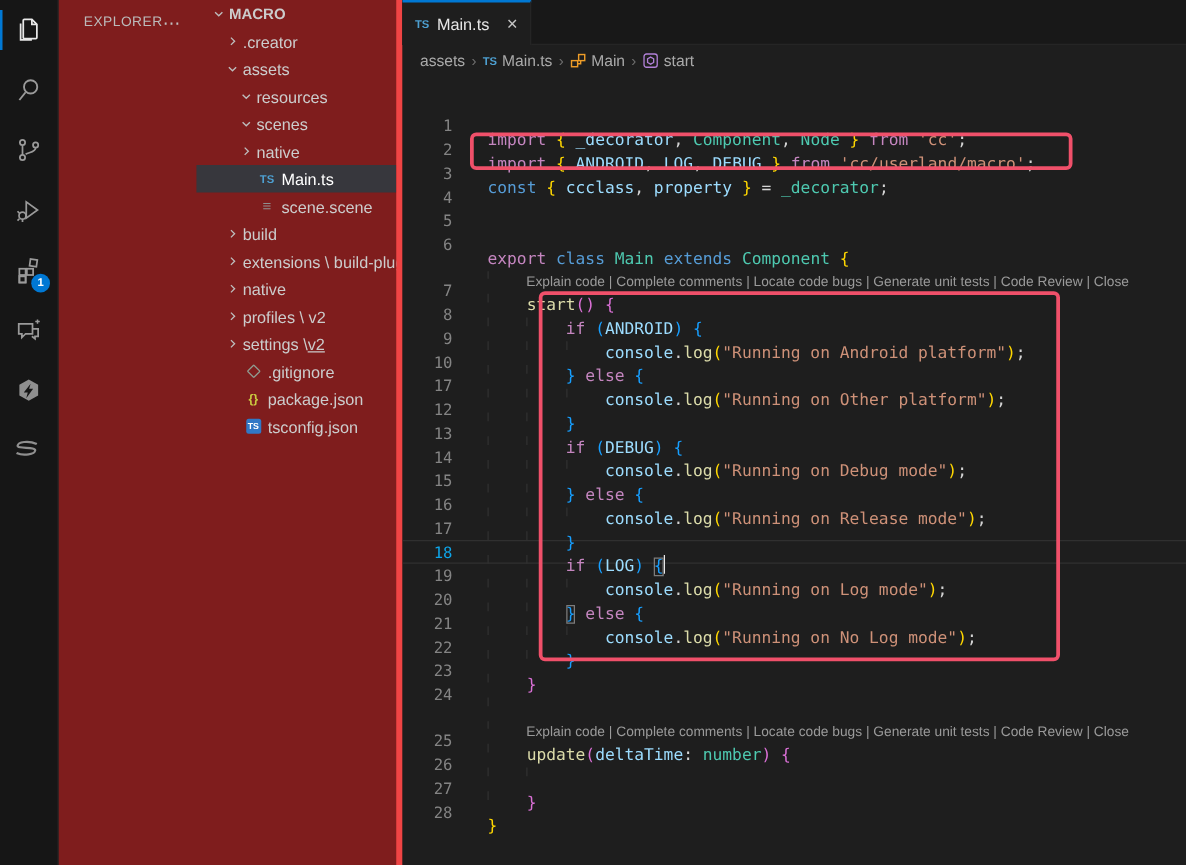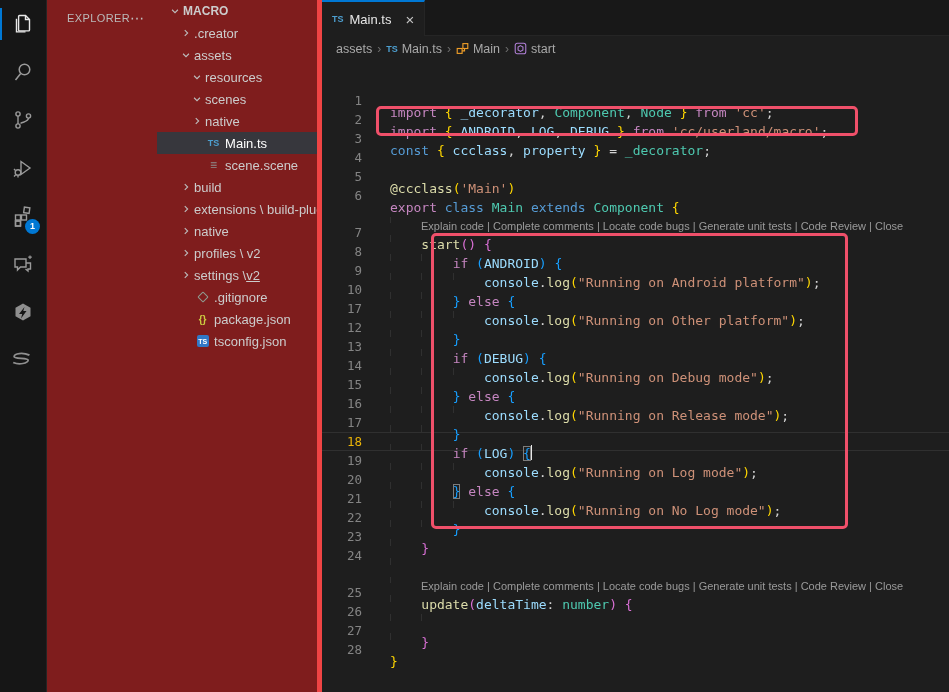--- a/index.html
+++ b/index.html
@@ -65,21 +65,21 @@
   .bc-item { display:flex; align-items:center; gap:4px; }
   .bc-class-ico svg, .bc-method-ico svg { display:block; }
 
   
   .code-area { position:relative; flex:1; overflow:hidden; }
   .code-lines { padding-top:30px; font-family:"DejaVu Sans Mono", monospace; font-size:13px; }
   .code-row { display:flex; height:19px; line-height:19px; }
   .code-row.lens { height:18px; line-height:18px; }
   .code-row.cur { box-shadow: inset 0 1px 0 #303030, inset 0 -1px 0 #303030; }
   .gutter { width:40px; flex:none; text-align:right; color:#848484; font-size:12.5px; }
-  .code-row.cur .gutter { color:#eab308; }
+  .code-row.cur .gutter { color:#0ea5e9; }
   .content { flex:1; margin-left:28px; position:relative; white-space:pre;margin-top:12px; }
   .guide { position:absolute; top:0; bottom:0; width:1px; background:#303030; }
   .lens-text { margin-left:31px; font-family:"Liberation Sans",sans-serif; font-size:11px; color:#9a9a9a; }
   .lens-text span { cursor:pointer; }
   .cursor { display:inline-block; width:1.5px; height:15px; background:#e8e8e8; vertical-align:-2px; }
   .bm { outline:1px solid #7c7c7c; outline-offset:-1px; }
 
   .tk-k1{color:#569cd6} .tk-k2{color:#c586c0} .tk-v{color:#9cdcfe} .tk-t{color:#4ec9b0}
   .tk-f{color:#dcdcaa} .tk-s{color:#ce9178} .tk-p{color:#d4d4d4}
   .tk-b1{color:#ffd700} .tk-b2{color:#da70d6} .tk-b3{color:#179fff}
@@ -341,21 +341,20 @@
             <div class="code-row">
               <div class="gutter">3</div>
               <div class="content"><span class="tk-k1">const </span><span class="tk-b1">{</span><span class="tk-v"> ccclass</span><span class="tk-p">, </span><span class="tk-v">property </span><span class="tk-b1">}</span><span class="tk-p"> = </span><span class="tk-t">_decorator</span><span class="tk-p">;</span></div>
             </div>
             <div class="code-row">
               <div class="gutter">4</div>
               <div class="content"></div>
             </div>
             <div class="code-row">
               <div class="gutter">5</div>
-              <div class="content"><span class="tk-f">@ccclass</span><span class="tk-b1">(</span><span class="tk-s">'Main'</span><span class="tk-b1">)</span></div>
             </div>
             <div class="code-row">
               <div class="gutter">6</div>
               <div class="content"><span class="tk-k2">export </span><span class="tk-k1">class </span><span class="tk-t">Main </span><span class="tk-k1">extends </span><span class="tk-t">Component </span><span class="tk-b1">{</span></div>
             </div>
             <div class="code-row lens">
               <div class="gutter"></div>
               <div class="content"><span class="guide" style="left: 0ch;"></span><span class="lens-text"><span>Explain code</span> | <span>Complete comments</span> | <span>Locate code bugs</span> | <span>Generate unit tests</span> | <span>Code Review</span> | <span>Close</span></span></div>
             </div>
             <div class="code-row">

